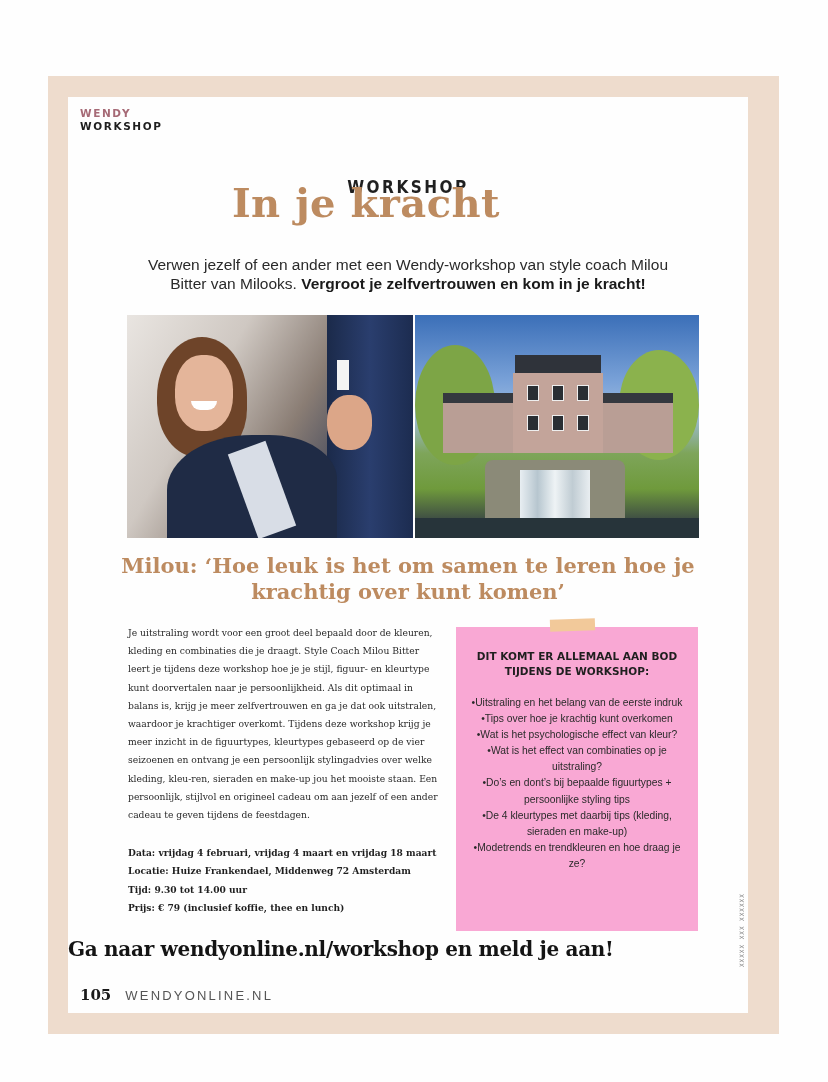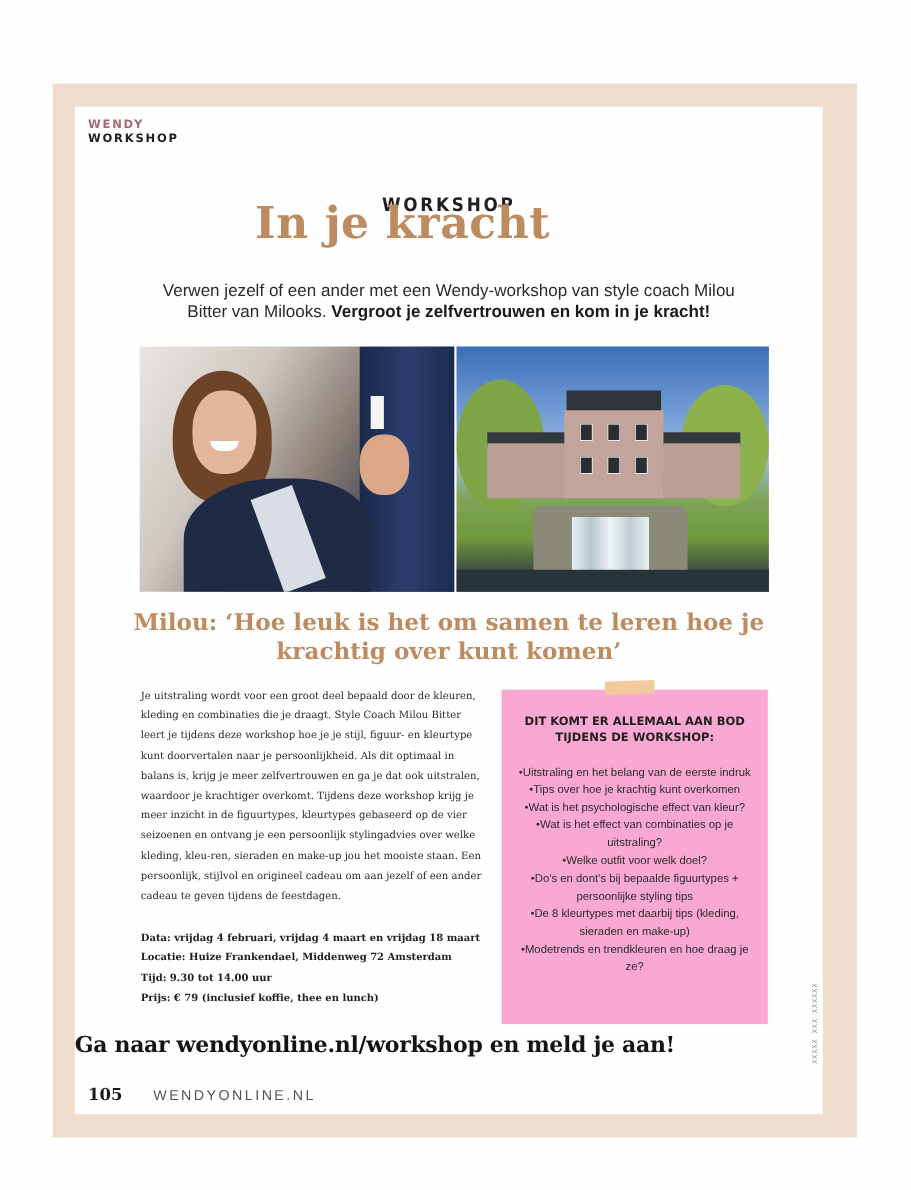--- a/index.html
+++ b/index.html
@@ -93,21 +93,21 @@
       position: absolute; left: 8px; width: 226px; top: 68px; text-align: center; list-style: none;
       font-family: "Liberation Sans", sans-serif; font-size: 10.3px; line-height: 16.1px; color: #2a2a2a;
     }
     .box-list li::before { content: "•"; }
 
     .cta {
       position: absolute; left: 0; width: 694px; top: 840px; text-align: left;
       font-family: "DejaVu Serif", serif; font-weight: bold; font-size: 20px; color: #141414; letter-spacing: -0.3px;
     }
 
-    .folio { position: absolute; left: 12px; top: 889px; display: flex; align-items: baseline; gap: 14px; }
+    .folio { position: absolute; left: 12px; top: 889px; display: flex; align-items: baseline; }
     .folio .num { font-family: "DejaVu Serif", serif; font-weight: bold; font-size: 15px; color: #1a1a1a; }
     .folio .site { font-family: Liberation Sans, sans-serif; font-size: 13px; letter-spacing: 2.2px; color: #555; margin-left: 14px; }
 
     .side-code {
       position: absolute; left: 670px; top: 780px; width: 10px; height: 90px;
       writing-mode: vertical-rl; transform: rotate(180deg);
       font-family: "DejaVu Sans Mono", monospace; font-size: 6px; letter-spacing: 1px; color: #888;
     }
   </style>
 </head>
@@ -176,23 +176,22 @@
     <div class="box-tape"></div>
     <div class="box-title">
       <div>DIT KOMT ER ALLEMAAL AAN BOD</div>
       <div>TIJDENS DE WORKSHOP:</div>
     </div>
     <ul class="box-list">
       <li>Uitstraling en het belang van de eerste indruk</li>
       <li>Tips over hoe je krachtig kunt overkomen</li>
       <li>Wat is het psychologische effect van kleur?</li>
       <li>Wat is het effect van combinaties op je uitstraling?</li>
-      <li>Welke outfit voor welk doel?</li>
       <li>Do’s en dont’s bij bepaalde figuurtypes + persoonlijke styling tips</li>
-      <li>De 8 kleurtypes met daarbij tips (kleding, sieraden en make-up)</li>
+      <li>De 4 kleurtypes met daarbij tips (kleding, sieraden en make-up)</li>
       <li>Modetrends en trendkleuren en hoe draag je ze?</li>
     </ul>
   </div>
 
   <div class="cta">Ga naar wendyonline.nl/workshop en meld je aan!</div>
 
   <div class="side-code">XXXXX XXX XXXXXX</div>
 
   <div class="folio">
     <span class="num">105</span>

